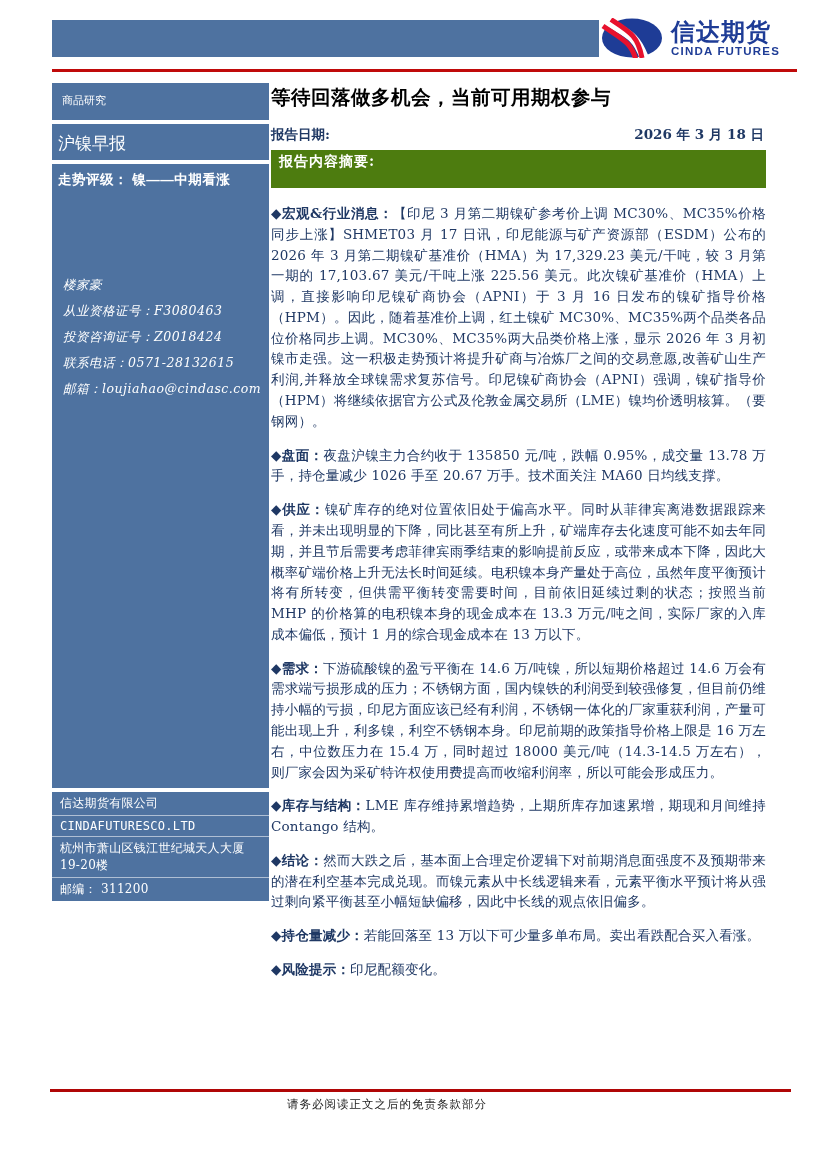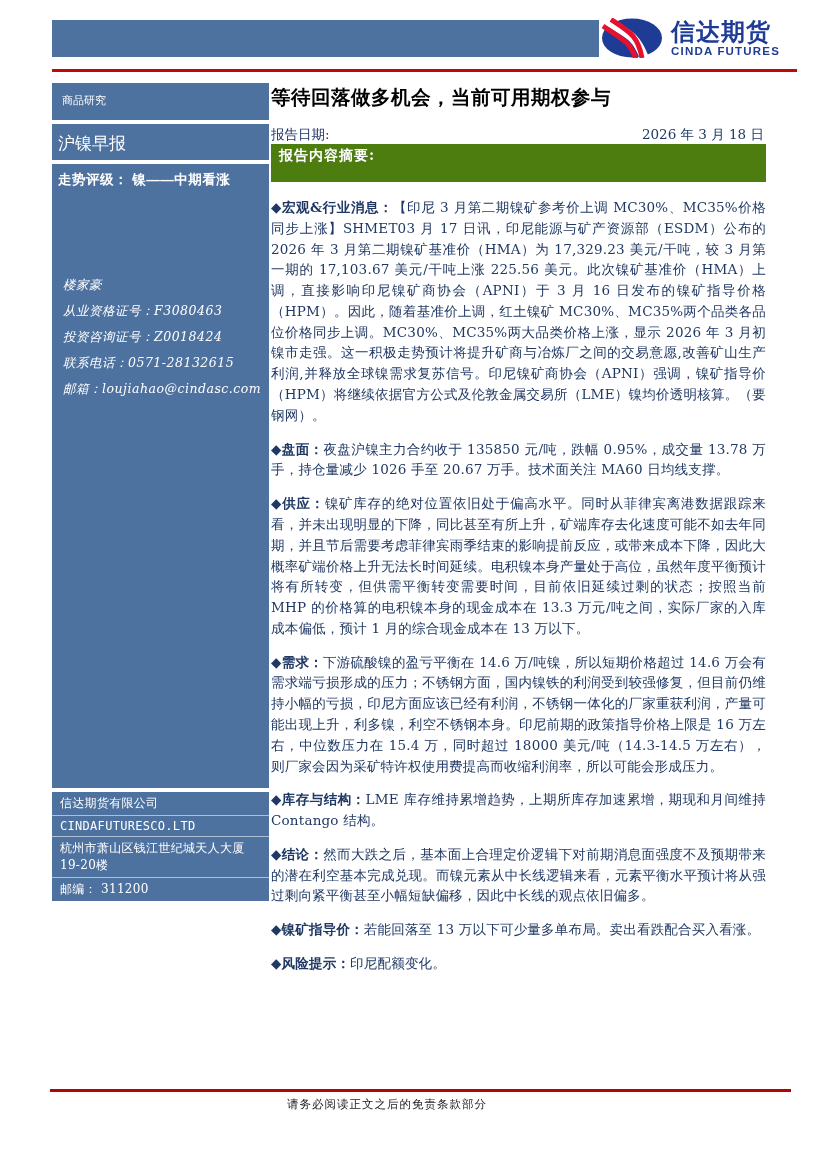--- a/index.html
+++ b/index.html
@@ -30,21 +30,21 @@
   #sb-analyst { margin-top:88px; padding-left:5px; font-family:"DejaVu Serif", serif; font-style:italic; font-size:12.5px; }
   #sb-analyst .al { margin-bottom:9px; letter-spacing:0.5px; }
   #sb-company { font-family:"DejaVu Serif", serif; font-size:12px; background:#4e72a0; color:#fff; }
   #sb-company .cr { padding:3px 12px 3px 8px; border-top:1px solid rgba(255,255,255,0.55); letter-spacing:0.3px; }
   #sb-company .cr:first-child { border-top:none; }
   #sb-company .cr.en { font-family:"DejaVu Sans Mono", monospace; font-size:12px; }
 
   
   #main { left:271px; top:84px; width:495px; }
   #report-title { font-family:"Liberation Sans", sans-serif; font-weight:bold; font-size:19.5px; color:#000; letter-spacing:0.5px; margin-bottom:15px; white-space:nowrap; }
-  #date-row { display:flex; justify-content:space-between; align-items:center; color:#1f3864; font-size:13.5px; padding-right:2px; }
+  #date-row { display:flex; justify-content:space-between; align-items:center; color:#1f3864; font-size:13.5px; margin-bottom:6px; padding-right:2px;font-weight:bold; }
   #summary-bar { background:#4d7c0f; color:#fff; font-weight:bold; font-size:14px; height:38px; padding:3px 0 0 8px; letter-spacing:1px; margin-bottom:15px; }
   .para { color:#1f3864; font-size:13.5px; line-height:1.54; text-align:justify; margin-bottom:13px; letter-spacing:0.2px; }
   .para b { font-weight:bold; }
 
   
   #footer-line { left:50px; top:1089px; width:741px; height:3px; background:#b00606; }
   #disclaimer { left:287px; top:1097px; width:504px; text-align:left; font-size:11.5px; color:#222; letter-spacing:1px; }
 </style>
 </head>
 <body>
@@ -107,21 +107,21 @@
   <p class="para">
     <b>◆需求：</b><span>下游硫酸镍的盈亏平衡在 14.6 万/吨镍，所以短期价格超过 14.6 万会有需求端亏损形成的压力；不锈钢方面，国内镍铁的利润受到较强修复，但目前仍维持小幅的亏损，印尼方面应该已经有利润，不锈钢一体化的厂家重获利润，产量可能出现上升，利多镍，利空不锈钢本身。印尼前期的政策指导价格上限是 16 万左右，中位数压力在 15.4 万，同时超过 18000 美元/吨（14.3-14.5 万左右），则厂家会因为采矿特许权使用费提高而收缩利润率，所以可能会形成压力。</span>
   </p>
   <p class="para">
     <b>◆库存与结构：</b><span>LME 库存维持累增趋势，上期所库存加速累增，期现和月间维持 Contango 结构。</span>
   </p>
   <p class="para">
     <b>◆结论：</b><span>然而大跌之后，基本面上合理定价逻辑下对前期消息面强度不及预期带来的潜在利空基本完成兑现。而镍元素从中长线逻辑来看，元素平衡水平预计将从强过剩向紧平衡甚至小幅短缺偏移，因此中长线的观点依旧偏多。</span>
   </p>
   <p class="para">
-    <b>◆镍矿指导价：</b><span>若能回落至 13 万以下可少量多单布局。卖出看跌配合买入看涨。</span>
+    <b>◆持仓量减少：</b><span>若能回落至 13 万以下可少量多单布局。卖出看跌配合买入看涨。</span>
   </p>
   <p class="para">
     <b>◆风险提示：</b><span>印尼配额变化。</span>
   </p>
 </div>
 
 <div class="abs" id="footer-line"></div>
 <div class="abs" id="disclaimer">请务必阅读正文之后的免责条款部分</div>
 
 </body></html>

